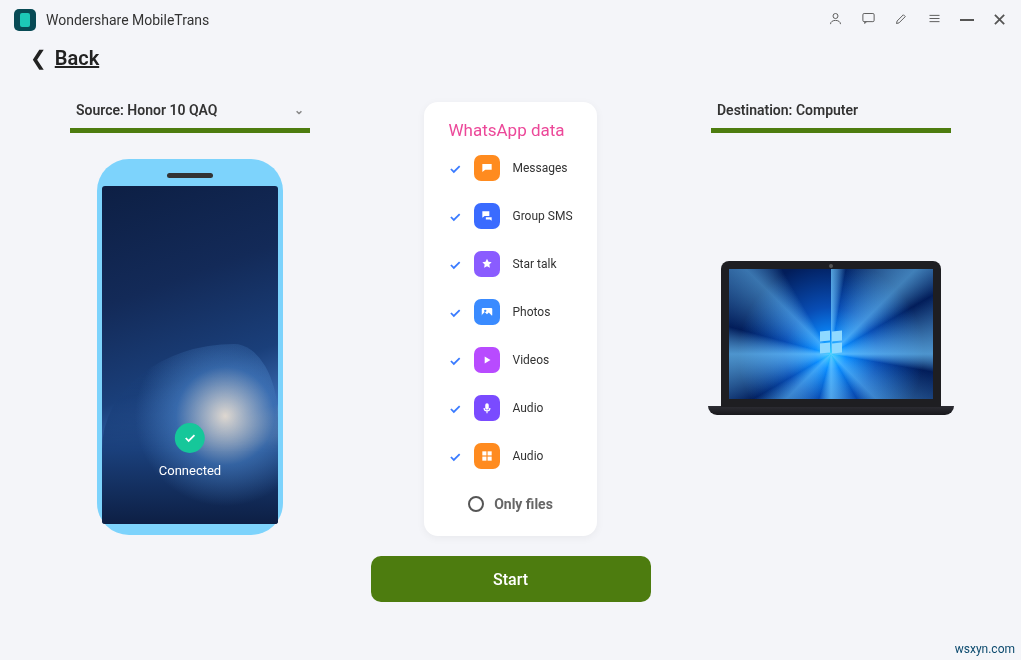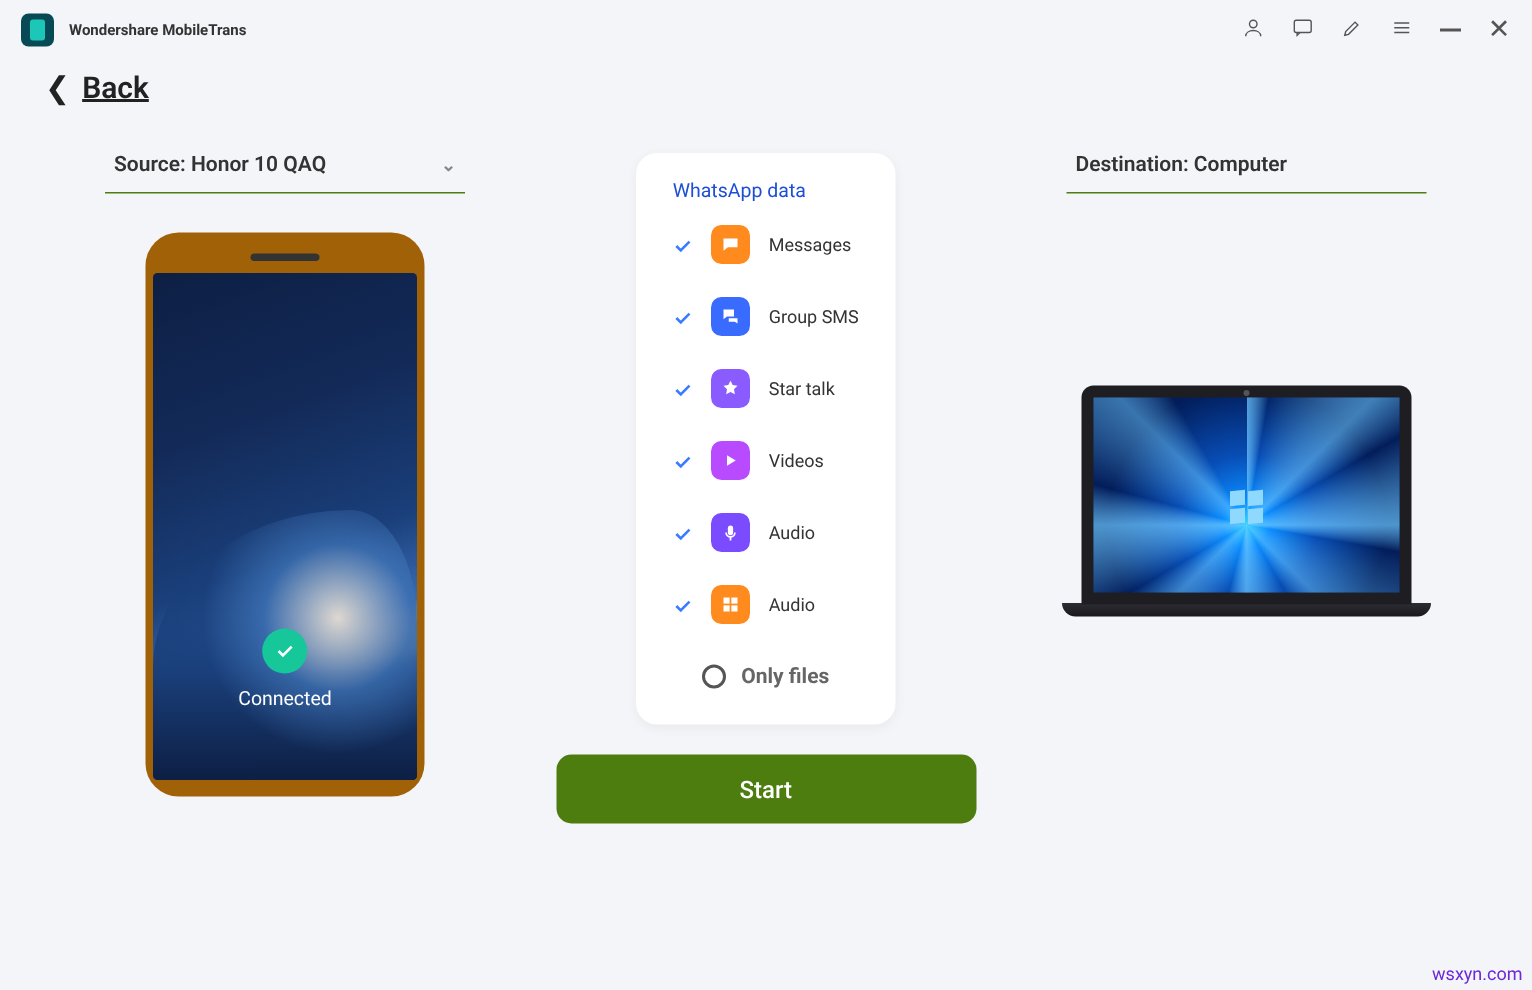--- a/index.html
+++ b/index.html
@@ -1,68 +1,68 @@
 <!DOCTYPE html>
 <html><head>
 <meta charset="utf-8">
 <style>
   * { box-sizing: border-box; margin: 0; padding: 0; font-family: -apple-system, BlinkMacSystemFont, "Segoe UI", Roboto, sans-serif; }
   body { background: #f4f5f9; width: 1021px; height: 660px; overflow: hidden; color: #333; }
   .titlebar { height: 40px; display: flex; align-items: center; padding: 0 14px; background: #f4f5f9; }
   .app-logo { width: 22px; height: 22px; background: #074a55; border-radius: 5px; display: flex; align-items: center; justify-content: center; margin-right: 10px; }
   .app-logo-inner { width: 10px; height: 14px; background: #1cc7b8; border-radius: 2px; }
-  .app-title { font-size: 10px; color: #333; font-weight: bold; }
+  .app-title { font-size: 14px; color: #333; }
   .titlebar-spacer { flex: 1; }
   .titlebar-icons { display: flex; gap: 18px; align-items: center; color: #555; }
   .titlebar-icons svg, .titlebar-icons .ic { width: 15px; height: 15px; stroke: #555; fill: none; stroke-width: 1.5; }
   .win-min { width:14px; height:2px; background:#555; }
   .win-close { font-size: 18px; line-height: 1; color:#555; }
   .back-row { padding: 6px 30px 8px 30px; display: flex; align-items: center; gap: 8px; }
   .back-row .chev { font-size: 20px; color:#222; }
   .back-row .lbl { font-size: 20px; font-weight: 600; color:#222;text-decoration:underline; }
   .main { display: flex; padding: 24px 50px 0 50px; gap: 30px; justify-content: space-between; }
   .col { display:flex; flex-direction:column; align-items:center; }
   .col.left, .col.right { width: 280px; }
-  .dev-header { width: 240px; display:flex; align-items:center; font-size:14px; font-weight:600; color:#333; padding: 0 6px 10px 6px; border-bottom: 1px solid #4d7c0f; margin-bottom: 26px; }
+  .dev-header { width: 240px; display:flex; align-items:center; font-size:14px; font-weight:600; color:#333; padding: 0 6px 10px 6px; border-bottom: 5px solid #4d7c0f; margin-bottom: 26px; }
   .dev-header .dd { margin-left:auto; color:#888; font-size:12px; }
   
-  .phone { width: 186px; height: 376px; background:#a16207; border-radius: 22px; padding: 5px; position:relative; }
+  .phone { width: 186px; height: 376px; background:#7dd3fc; border-radius: 32px; padding: 5px; position:relative; }
   .bezel { width:100%; height:22px; display:flex; align-items:center; justify-content:center; }
   .speaker { width:46px; height:5px; background:#333; border-radius:3px; }
   .screen { width:100%; height: 338px; border-radius: 3px; background: linear-gradient(160deg, #0d1f44 0%, #132a58 30%, #1a3f7a 55%, #3a6bb3 70%, #e6d9c8 78%, #1a3f7a 86%, #0d1f44 100%); position:relative; overflow:hidden; }
   .wave { position:absolute; bottom:0; left:0; right:0; height:180px; background: radial-gradient(circle at 70% 40%, rgba(255,240,220,0.85), rgba(80,140,210,0.5) 30%, transparent 55%), linear-gradient(180deg, transparent 0%, #1a3f7a 60%, #0d1f44 100%); border-top-left-radius: 90% 70%; border-top-right-radius: 30% 50%; }
   .status-pill { position:absolute; bottom:46px; left:50%; transform:translateX(-50%); display:flex; flex-direction:column; align-items:center; gap:10px; }
   .check-circle { width:30px; height:30px; background:#16c79a; border-radius:50%; display:flex; align-items:center; justify-content:center; }
   .check-circle svg { width:14px; height:14px; stroke:#fff; stroke-width:3; fill:none; }
   .status-txt { color:#fff; font-size:13px; }
   
   .center { width: 280px; }
   .card { background:#fff; border-radius: 14px; padding: 18px 18px 20px 18px; box-shadow: 0 2px 8px rgba(0,0,0,0.05); }
-  .card-title { font-size:13px; color:#1d4ed8; margin-bottom: 4px; padding-left:6px; }
+  .card-title { font-size:17px; color:#ec4899; margin-bottom: 4px; padding-left:6px; }
   .row { display:flex; align-items:center; gap:12px; padding: 11px 6px; }
   .chk { width:14px; height:14px; color:#3a7bff; flex-shrink:0; }
   .chk svg { width:14px; height:14px; stroke:#3a7bff; stroke-width:3; fill:none; }
   .item-icon { width:26px; height:26px; border-radius:7px; display:flex; align-items:center; justify-content:center; flex-shrink:0; }
   .item-icon svg { width:14px; height:14px; fill:#fff; }
   .item-label { font-size:12px; color:#333; }
   .only-row { display:flex; align-items:center; justify-content:center; gap:10px; padding: 16px 0 4px 0; }
   .radio { width:16px; height:16px; border:2px solid #555; border-radius:50%; }
   .only-lbl { font-size:14px; color:#666;font-weight:bold; }
   .start-btn { margin-top: 20px; height: 46px; background:#4d7c0f; color:#fff; border:none; border-radius:10px; font-size:16px; font-weight:500; width:100%; cursor:pointer; }
   
   .laptop-wrap { margin-top: 102px; }
   .laptop { width:246px; position:relative; }
   .lid { width:220px; height:146px; margin:0 auto; background:#1e1e22; border-radius: 8px 8px 0 0; padding:8px; position:relative; }
   .cam { position:absolute; top:3px; left:50%; transform:translateX(-50%); width:4px; height:4px; background:#555; border-radius:50%; }
   .lscreen { width:100%; height:100%; background: radial-gradient(circle at 50% 65%, #3bd5ff 0%, #0a8cff 12%, #084db5 35%, #021d5a 70%); position:relative; overflow:hidden; }
   .rays::before, .rays::after { content:''; position:absolute; left:50%; top:65%; width:300px; height:300px; background: conic-gradient(from 0deg, rgba(110,200,255,0.5) 0deg, transparent 10deg, rgba(110,200,255,0.35) 45deg, transparent 60deg, rgba(110,200,255,0.45) 90deg, transparent 100deg, rgba(110,200,255,0.3) 135deg, transparent 150deg, rgba(110,200,255,0.45) 180deg, transparent 195deg, rgba(110,200,255,0.3) 225deg, transparent 240deg, rgba(110,200,255,0.45) 270deg, transparent 285deg, rgba(110,200,255,0.3) 315deg, transparent 330deg); transform: translate(-50%,-50%); }
   .winlogo { position:absolute; left:50%; top:56%; transform:translate(-50%,-50%); width:22px; height:22px; display:grid; grid-template-columns:1fr 1fr; grid-template-rows:1fr 1fr; gap:2px; }
   .winlogo div { background:#8fd9ff; transform: skewY(-6deg); }
   .base { width:246px; height:9px; background: linear-gradient(#2d2d34,#18181c); border-radius: 0 0 12px 12px; margin-top:-1px; }
-  .watermark { position:fixed; right:6px; bottom:4px; font-size:12px; color:#6d28d9; }
+  .watermark { position:fixed; right:6px; bottom:4px; font-size:12px; color:#0c4a6e; }
 </style>
 </head>
 <body>
 
 <div class="titlebar">
   <div class="app-logo">
       <div class="app-logo-inner"></div>
     </div>
   <div class="app-title">Wondershare MobileTrans</div>
   <div class="titlebar-spacer"></div>
@@ -151,20 +151,33 @@
             <svg viewBox="0 0 24 24">
               <path d="M12 3l2.5 5 5.5.8-4 4 1 5.7L12 16l-5 2.5 1-5.7-4-4 5.5-.8L12 3z"></path>
             </svg>
           </span>
         <span class="item-label">Star talk</span>
       </div>
       <div class="row">
         <span class="chk"><svg viewBox="0 0 24 24">
               <path d="M5 12l5 5L20 7"></path>
             </svg></span>
+        <span class="item-icon" style="background:#3a8bff">
+            <svg viewBox="0 0 24 24">
+              <rect x="3" y="5" width="18" height="14" rx="2"></rect>
+              <circle cx="9" cy="10" r="2" fill="#3a8bff"></circle>
+              <path d="M3 17l5-5 4 4 3-3 6 6H3z" fill="#3a8bff"></path>
+            </svg>
+          </span>
+        <span class="item-label">Photos</span>
+      </div>
+      <div class="row">
+        <span class="chk"><svg viewBox="0 0 24 24">
+              <path d="M5 12l5 5L20 7"></path>
+            </svg></span>
         <span class="item-icon" style="background:#b84bff">
             <svg viewBox="0 0 24 24">
               <path d="M8 6l10 6-10 6V6z"></path>
             </svg>
           </span>
         <span class="item-label">Videos</span>
       </div>
       <div class="row">
         <span class="chk"><svg viewBox="0 0 24 24">
               <path d="M5 12l5 5L20 7"></path>

